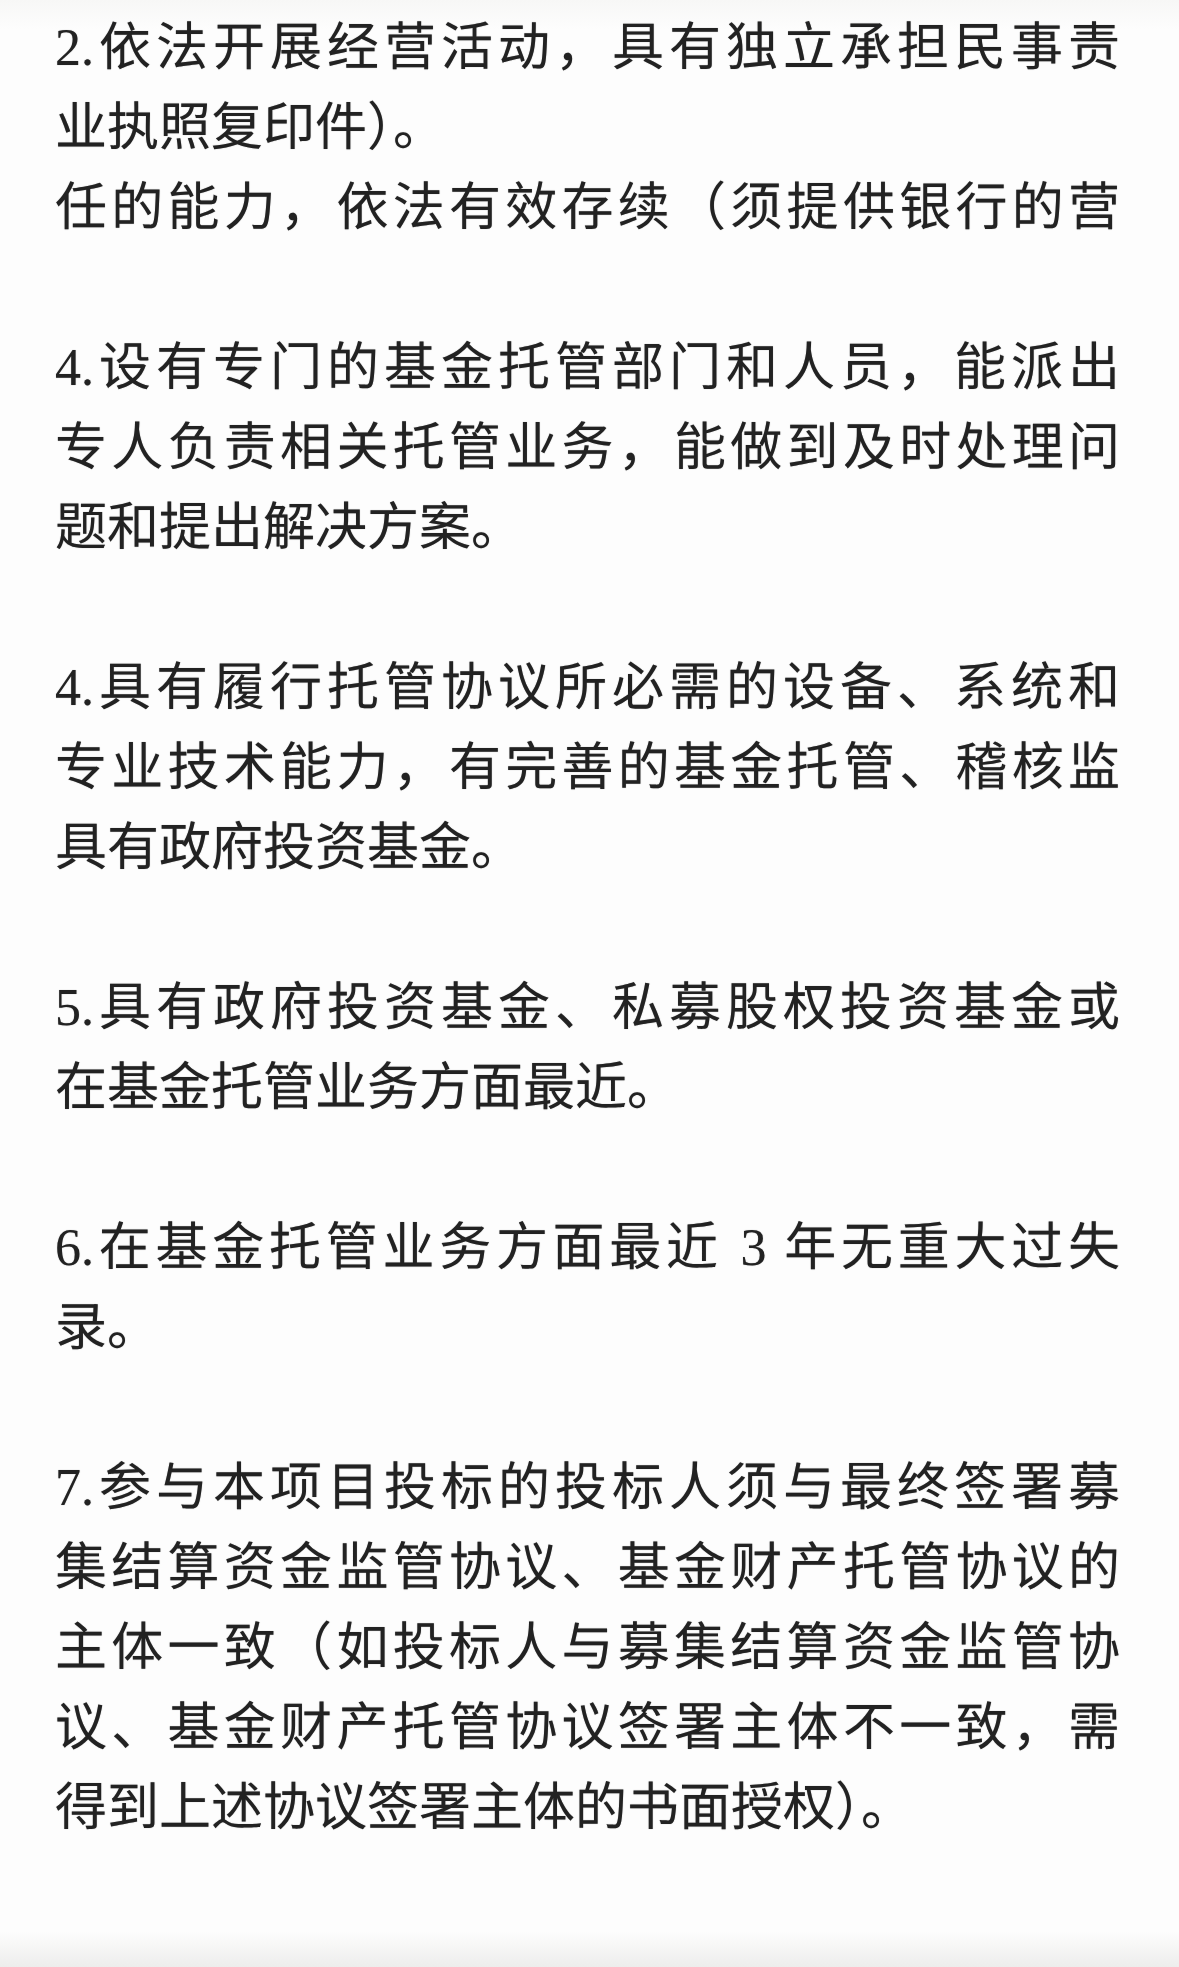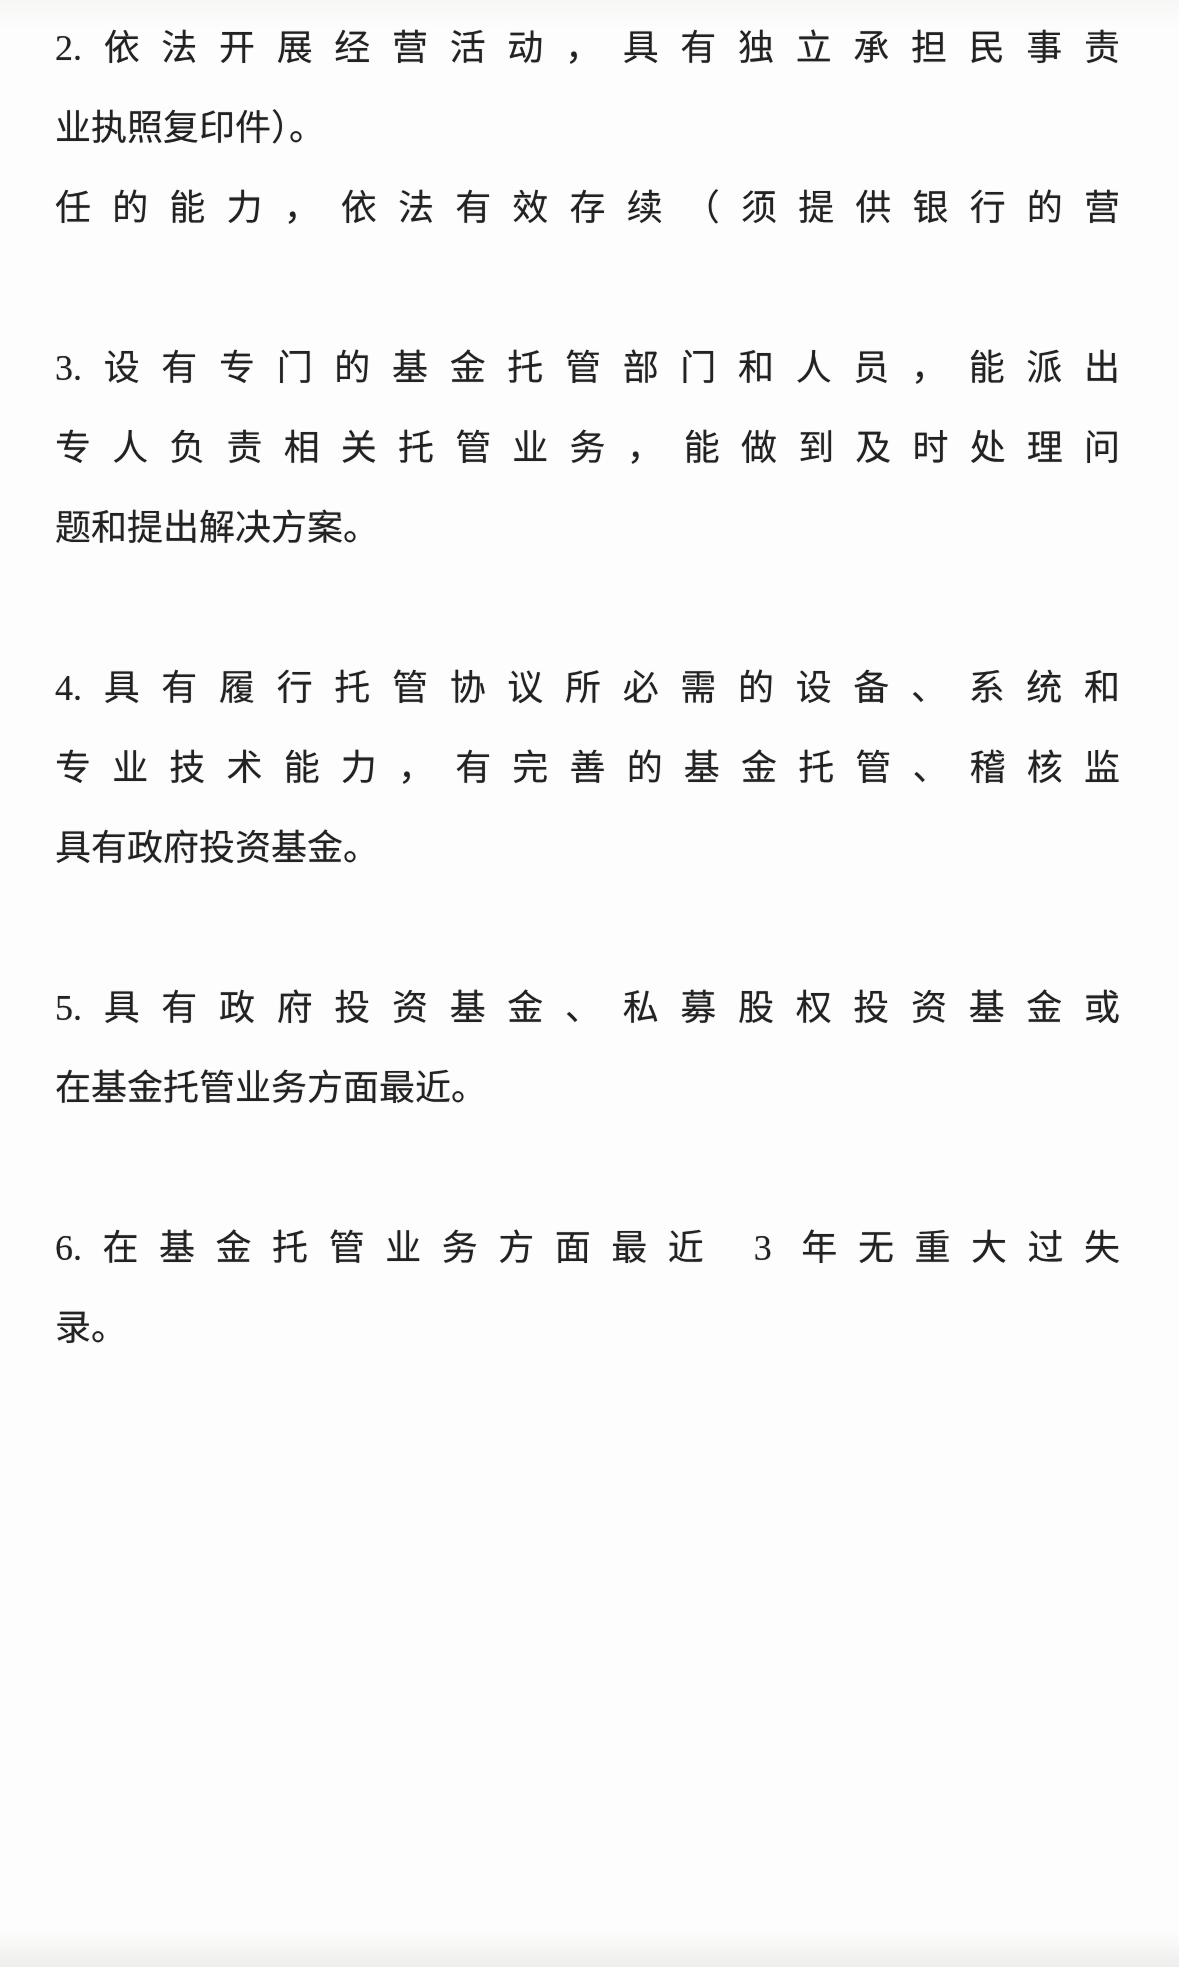--- a/index.html
+++ b/index.html
@@ -21,21 +21,21 @@
     padding: 8px 59px 0 55px;
   }
   .para {
     margin: 0 0 80px 0;
   }
   .para:last-child {
     margin-bottom: 0;
   }
   .line {
     margin: 0;
-    font-size: 36px;
+    font-size: 52px;
     line-height: 80px;
     font-weight: 500;
     color: #222222;
     text-shadow: 0 0 1px rgba(40, 40, 40, 0.45);
     white-space: pre-wrap;
     text-align: justify;
     text-justify: inter-character;
     text-align-last: left;
   }
   .line.full {
@@ -47,35 +47,42 @@
 
 <main class="page">
 
   <section class="para">
     <p class="line full">2.依法开展经营活动，具有独立承担民事责</p>
     <p class="line">业执照复印件）。</p>
     <p class="line full">任的能力，依法有效存续（须提供银行的营</p>
   </section>
 
   <section class="para">
-    <p class="line full">3.设有专门的基金托管部门和人员，能派出</p>
+    <p class="line full">4.设有专门的基金托管部门和人员，能派出</p>
     <p class="line full">专人负责相关托管业务，能做到及时处理问</p>
     <p class="line">题和提出解决方案。</p>
   </section>
 
   <section class="para">
     <p class="line full">4.具有履行托管协议所必需的设备、系统和</p>
     <p class="line full">专业技术能力，有完善的基金托管、稽核监</p>
     <p class="line">具有政府投资基金。</p>
   </section>
 
   <section class="para">
     <p class="line full">5.具有政府投资基金、私募股权投资基金或</p>
     <p class="line">在基金托管业务方面最近。</p>
   </section>
 
   <section class="para">
     <p class="line full">6.在基金托管业务方面最近 3 年无重大过失</p>
     <p class="line">录。</p>
   </section>
 
+  <section class="para">
+    <p class="line full">7.参与本项目投标的投标人须与最终签署募</p>
+    <p class="line full">集结算资金监管协议、基金财产托管协议的</p>
+    <p class="line full">主体一致（如投标人与募集结算资金监管协</p>
+    <p class="line full">议、基金财产托管协议签署主体不一致，需</p>
+    <p class="line">得到上述协议签署主体的书面授权）。</p>
+  </section>
 
 </main>
 
 </body></html>

